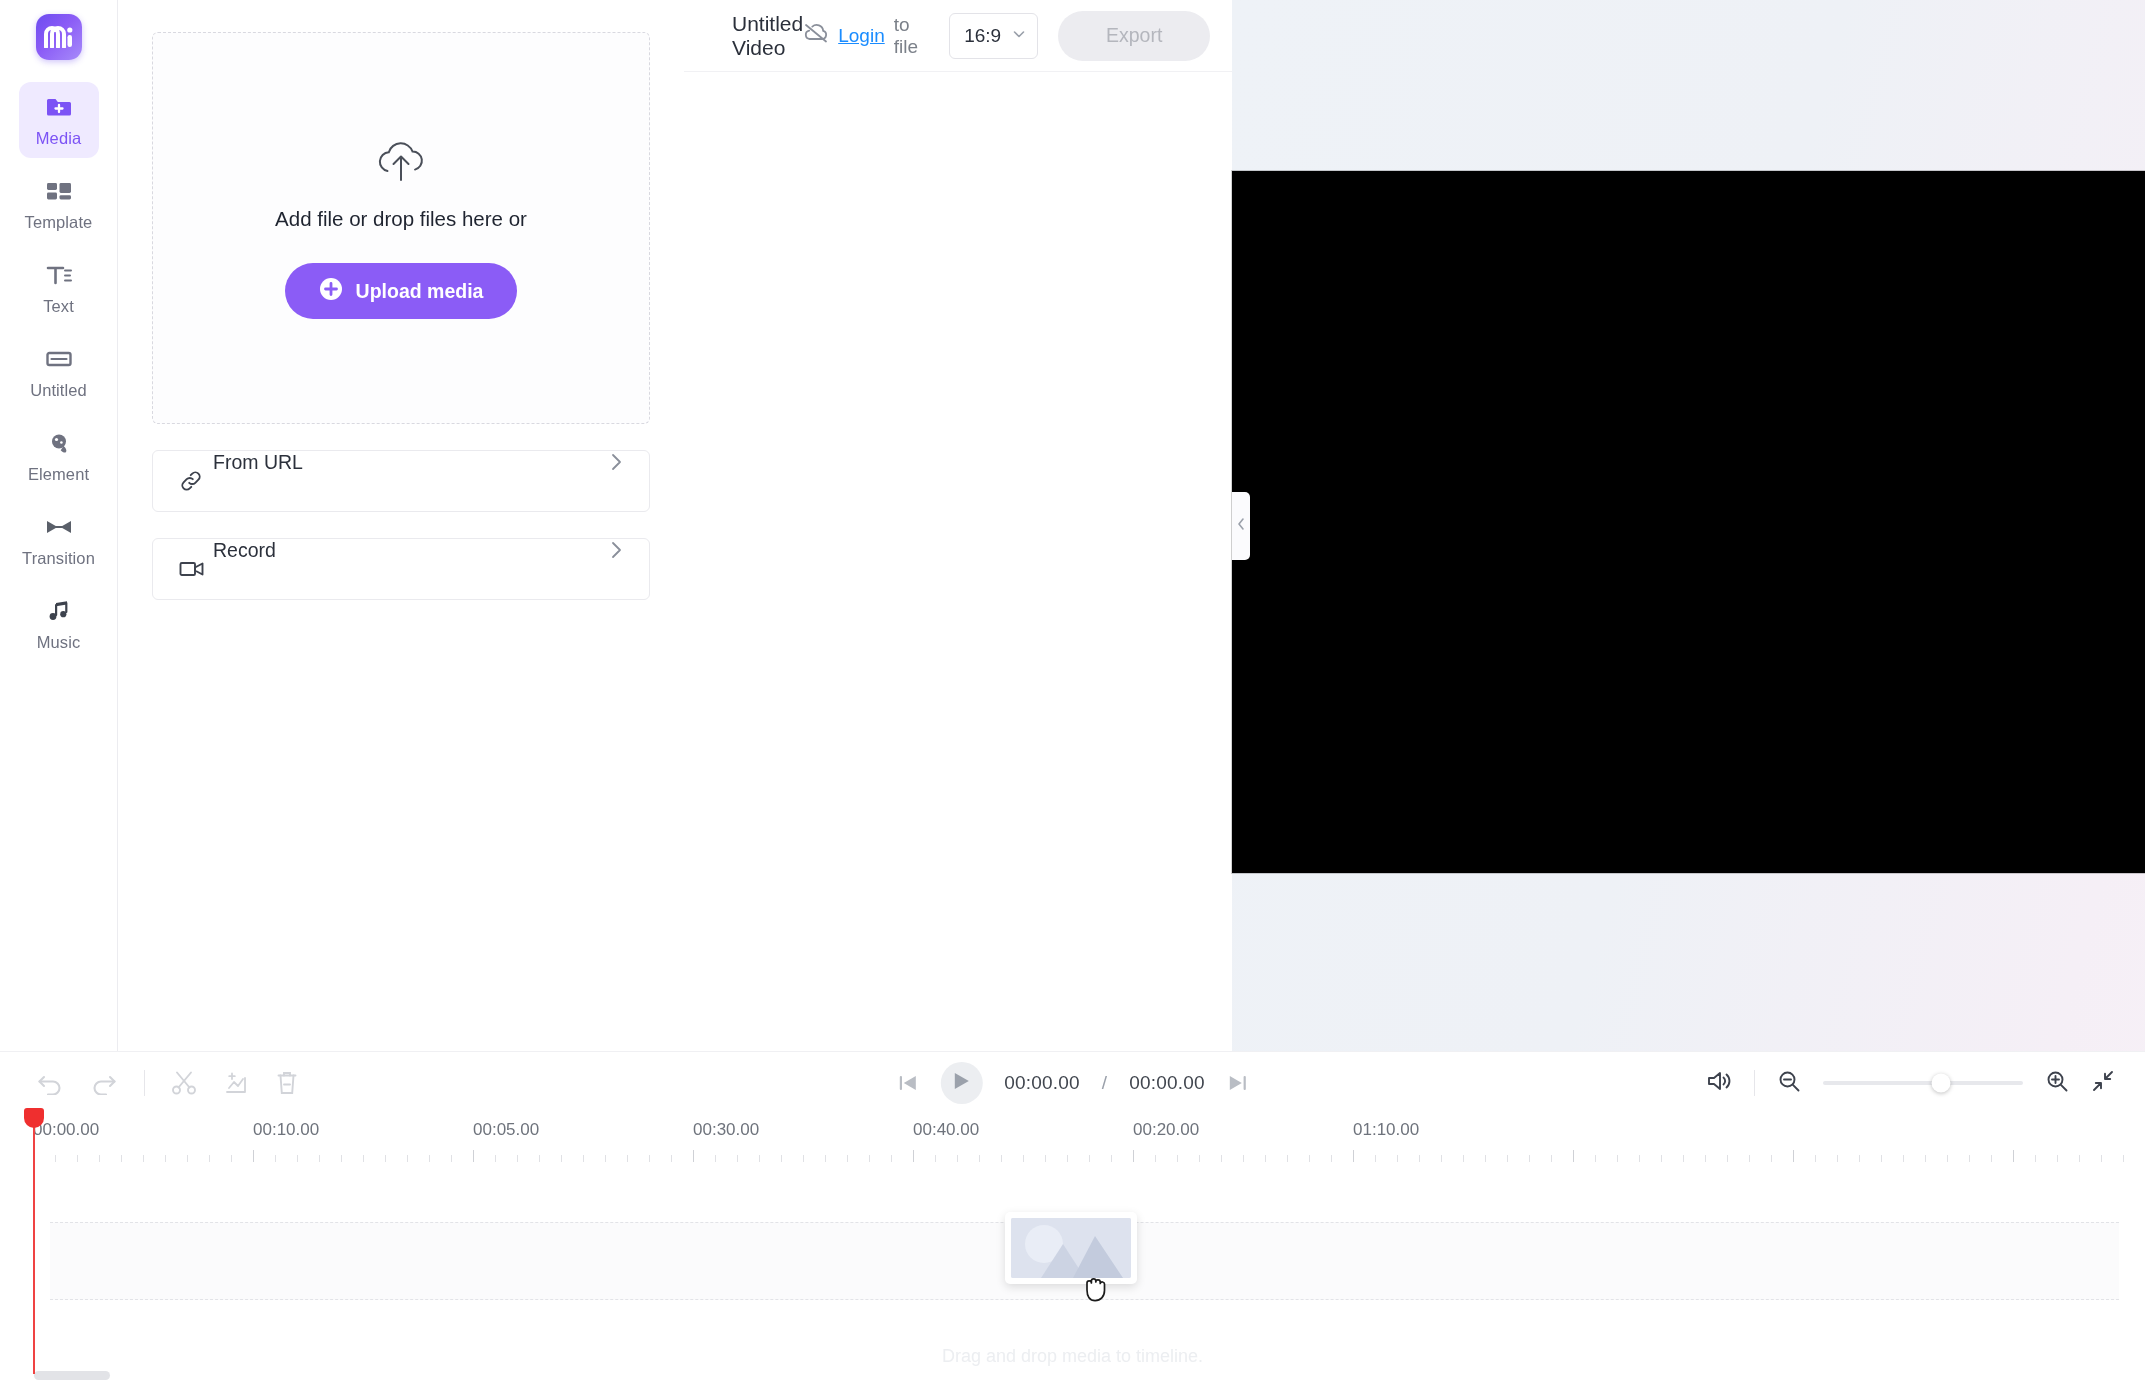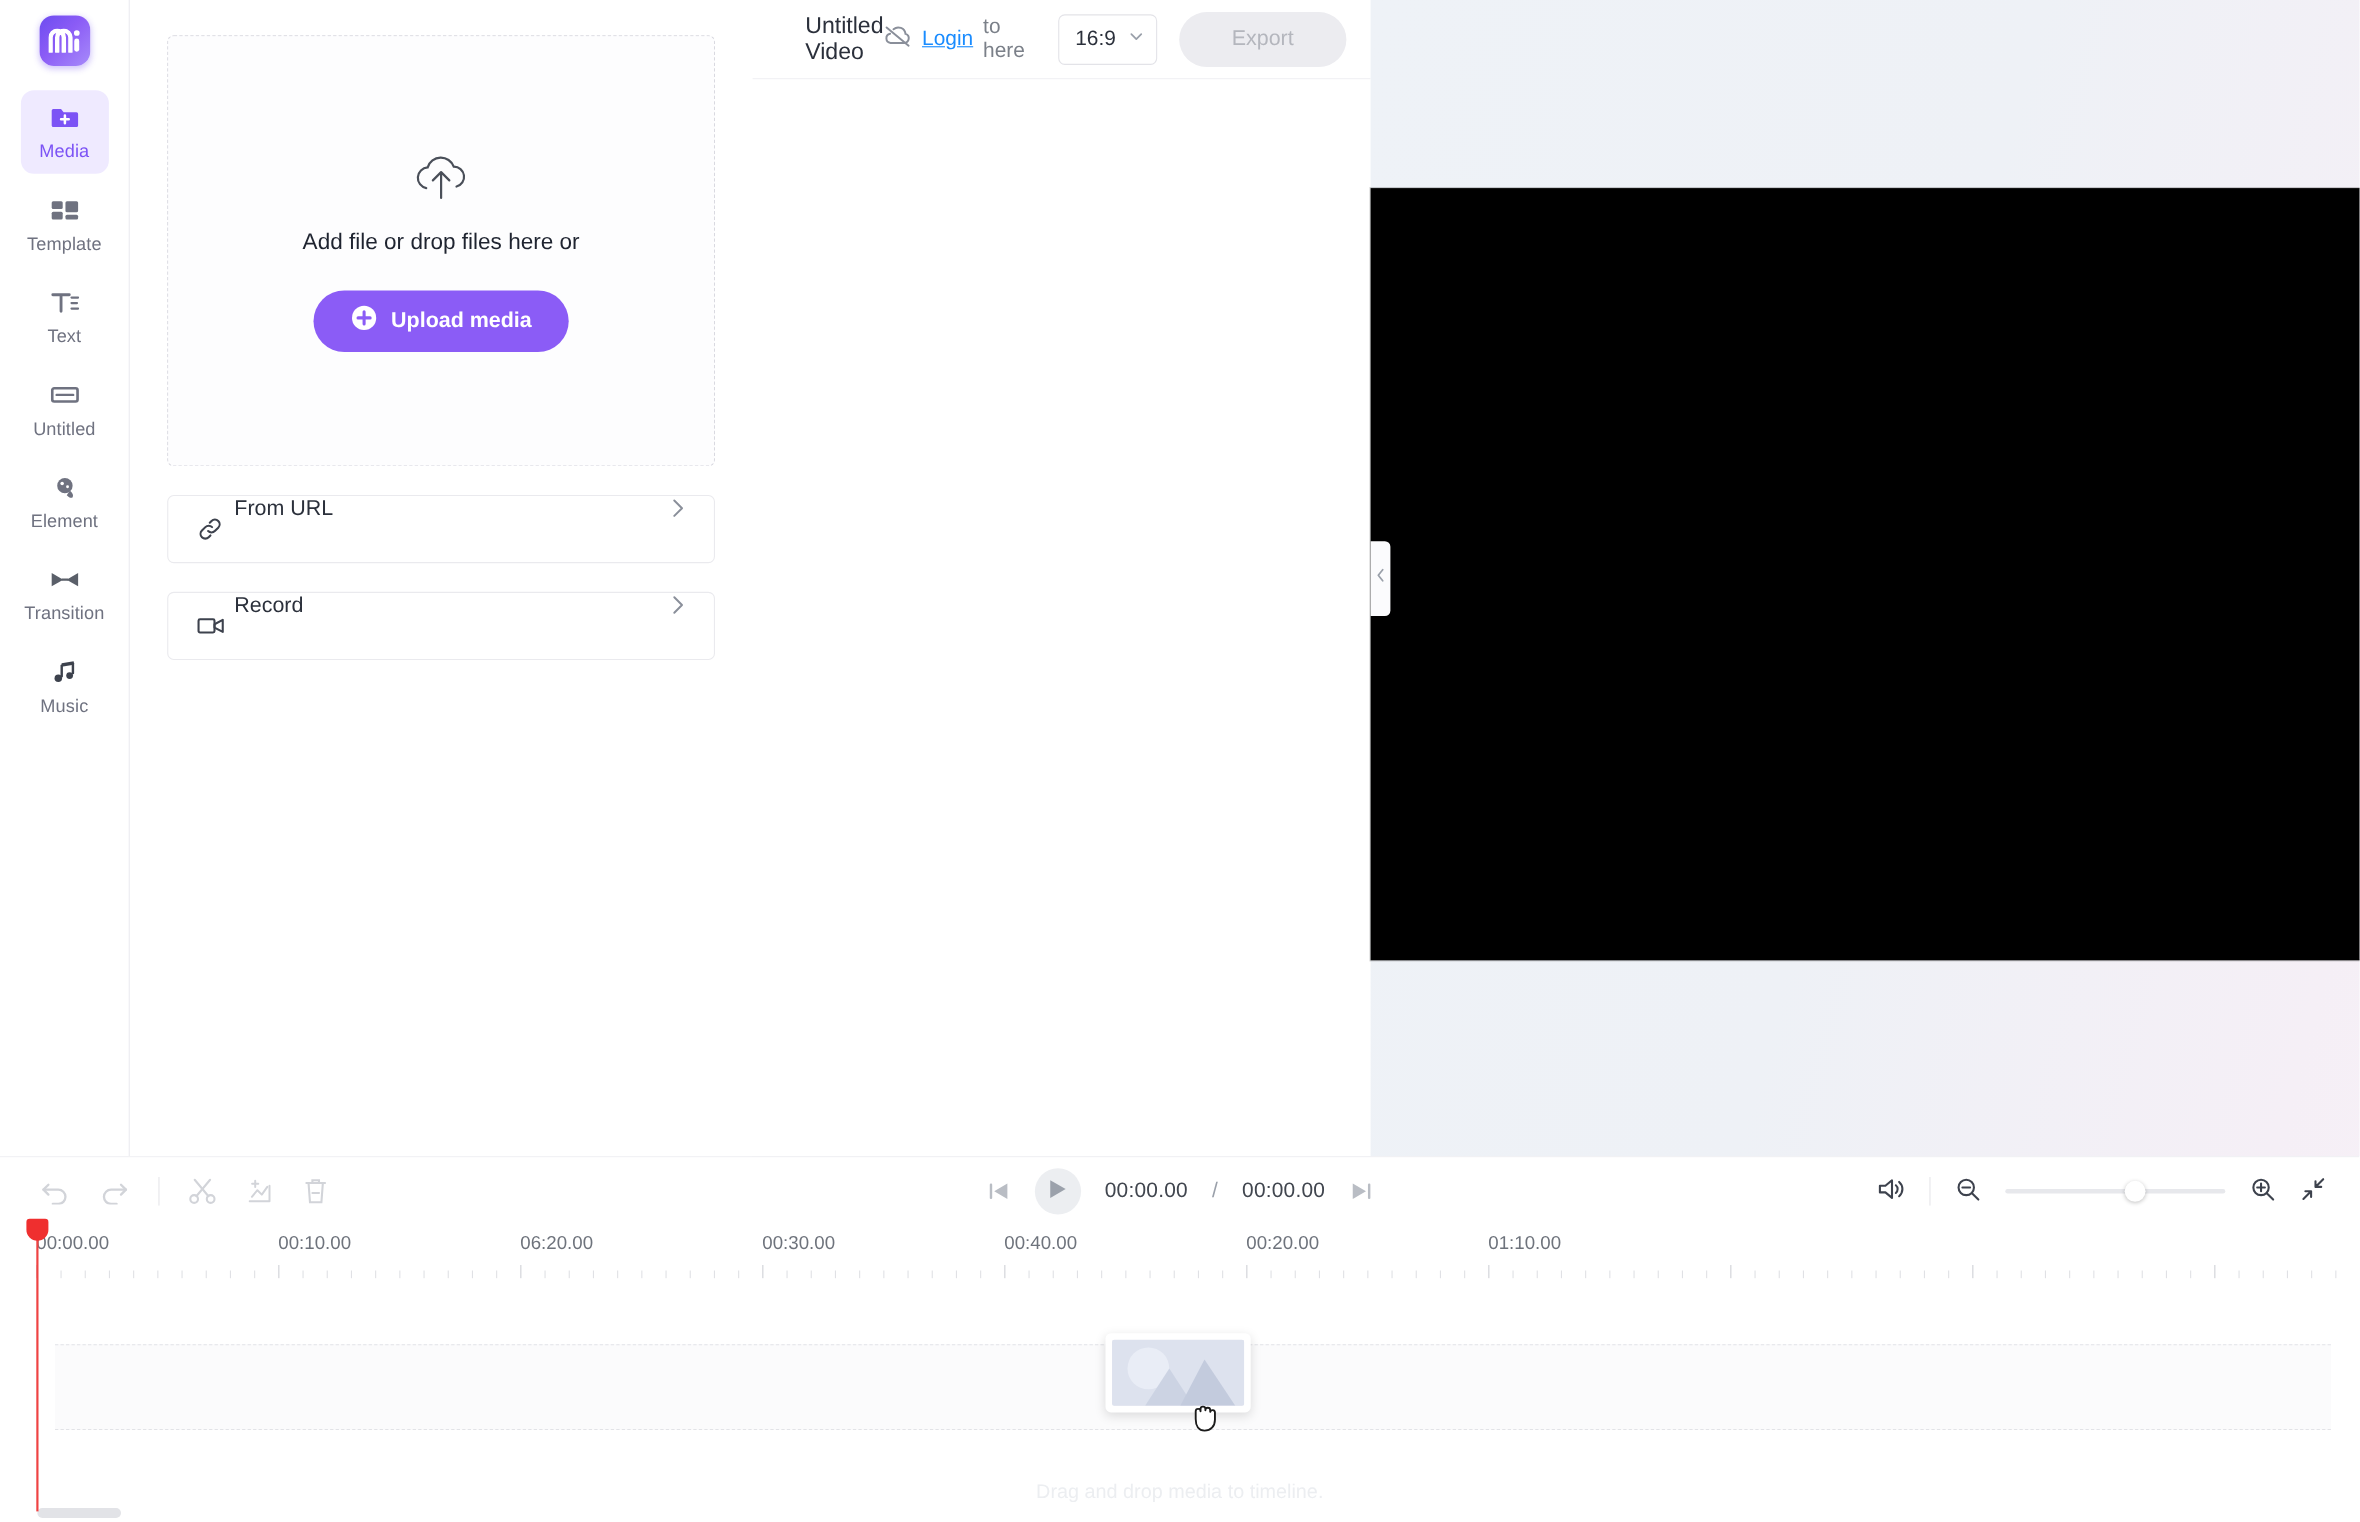--- a/index.html
+++ b/index.html
@@ -364,21 +364,21 @@
 
         <div class="login-wrap">
           <span>
             <svg width="26" height="22" viewBox="0 0 26 22" fill="none" stroke="#8a8f9a" stroke-width="1.8" stroke-linecap="round">
               <path d="M7.2 17 H19 a4.2 4.2 0 0 0 1.2-8.2 A6.6 6.6 0 0 0 9.3 4.6"></path>
               <path d="M6.6 17 a4.2 4.2 0 0 1-.4-8.3"></path>
               <path d="M3 3 L23 19.5"></path>
             </svg>
           </span>
           <a class="login-link">Login</a>
-          <span>to here</span>
+          <span>to file</span>
         </div>
 
         <div class="ratio-select">
           <span>16:9</span>
           <span>
             <svg width="16" height="16" viewBox="0 0 16 16" fill="none" stroke="#9aa0aa" stroke-width="1.6" stroke-linecap="round" stroke-linejoin="round">
                 <path d="M3.5 6 L8 10.5 L12.5 6"></path>
               </svg>
           </span>
         </div>
@@ -646,21 +646,21 @@
           <div class="tick major" style="left: 2013px;"></div>
           <div class="tick minor" style="left: 2035px;"></div>
           <div class="tick minor" style="left: 2057px;"></div>
           <div class="tick minor" style="left: 2079px;"></div>
           <div class="tick minor" style="left: 2101px;"></div>
           <div class="tick minor" style="left: 2123px;"></div>
         </div>
       <div id="ruler-labels">
           <div class="ruler-label" style="left: 33px;">00:00.00</div>
           <div class="ruler-label" style="left: 253px;">00:10.00</div>
-          <div class="ruler-label" style="left: 473px;">06:20.00</div>
+          <div class="ruler-label" style="left: 473px;">00:05.00</div>
           <div class="ruler-label" style="left: 693px;">00:30.00</div>
           <div class="ruler-label" style="left: 913px;">00:40.00</div>
           <div class="ruler-label" style="left: 1133px;">00:20.00</div>
           <div class="ruler-label" style="left: 1353px;">01:10.00</div>
         </div>
     </div>
 
     <div class="tracks">
       <div class="drop-band"></div>
       <div class="hint-text">Drag and drop media to timeline.</div>

